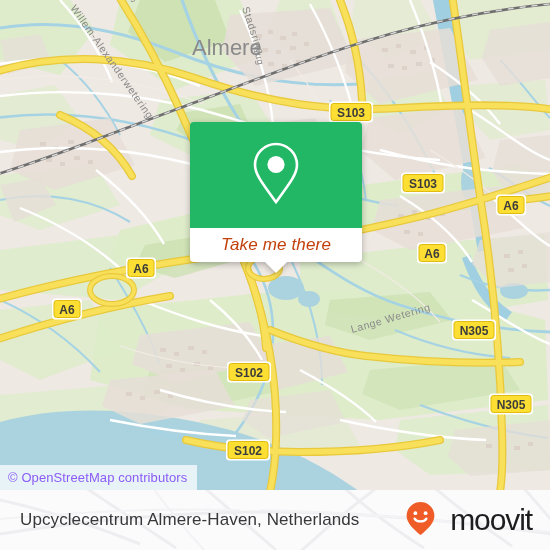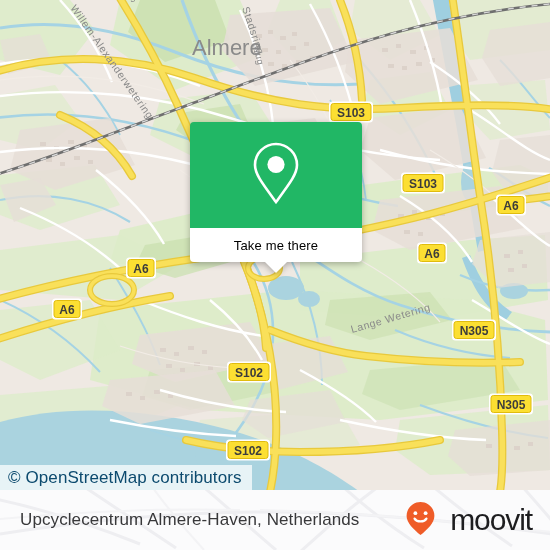--- a/index.html
+++ b/index.html
@@ -26,22 +26,22 @@
   #map svg { display:block; }
 
   
   #attrib {
     position: absolute;
     left: 0; top: 465px;
     height: 25px;
     padding: 0 10px 0 8px;
     display: flex; align-items: center;
     background: rgba(255,255,255,0.72);
-    color: #0c4a6e;
-    font-size: 17px;
+    color: #8b5cf6;
+    font-size: 13px;
     letter-spacing: 0.1px;
     white-space: nowrap;
     z-index: 40;
   }
 
   
   #callout {
     position: absolute;
     left: 190px; top: 122px;
     width: 172px;
@@ -54,23 +54,24 @@
     border-radius: 4px 4px 0 0;
     display: flex; align-items: center; justify-content: center;
   }
   #callout .white {
     background: #ffffff;
     height: 34px;
     border-radius: 0 0 4px 4px;
     display: flex; align-items: center; justify-content: center;
   }
   #callout .white span {
-    font-size: 13px;
-    color: #000000;
+    font-size: 17px;
+    color: #c2410c;
     letter-spacing: 0.15px;
+    font-style: italic;
   }
   #callout .tail {
     position: absolute;
     left: 50%; margin-left: -11px;
     top: 140px;
     width: 0; height: 0;
     border-left: 11px solid transparent;
     border-right: 11px solid transparent;
     border-top: 11px solid #ffffff;
   }

